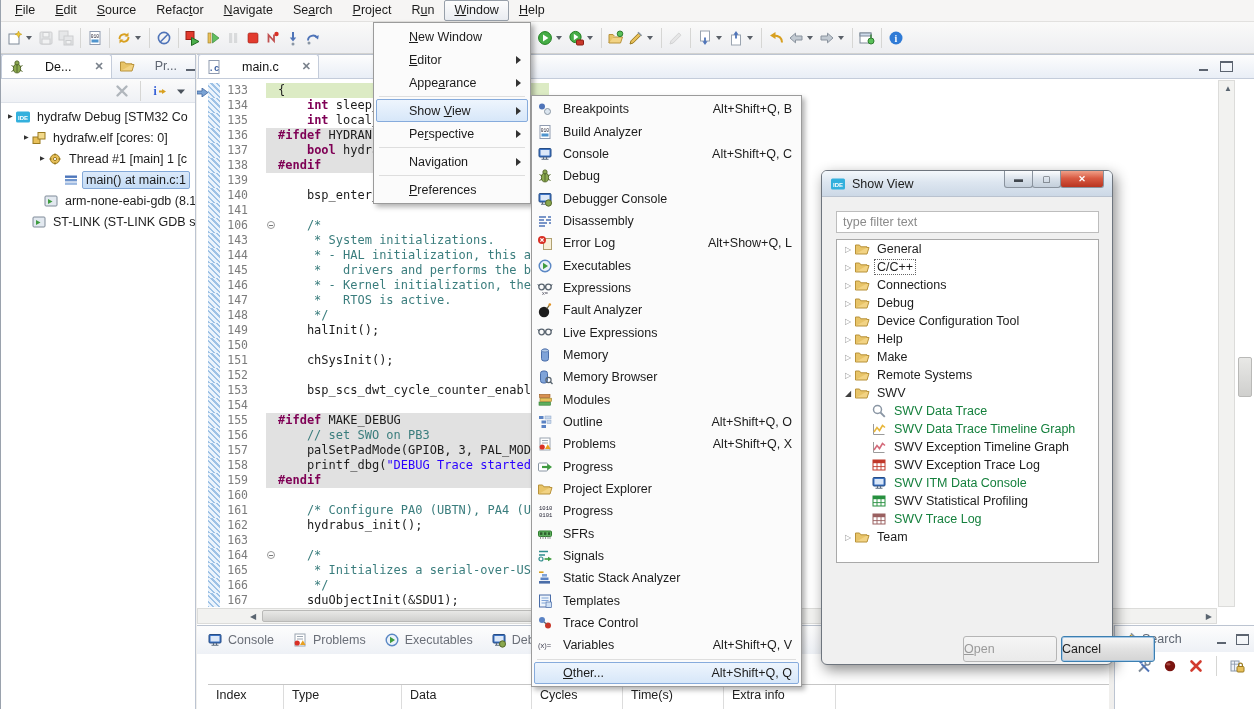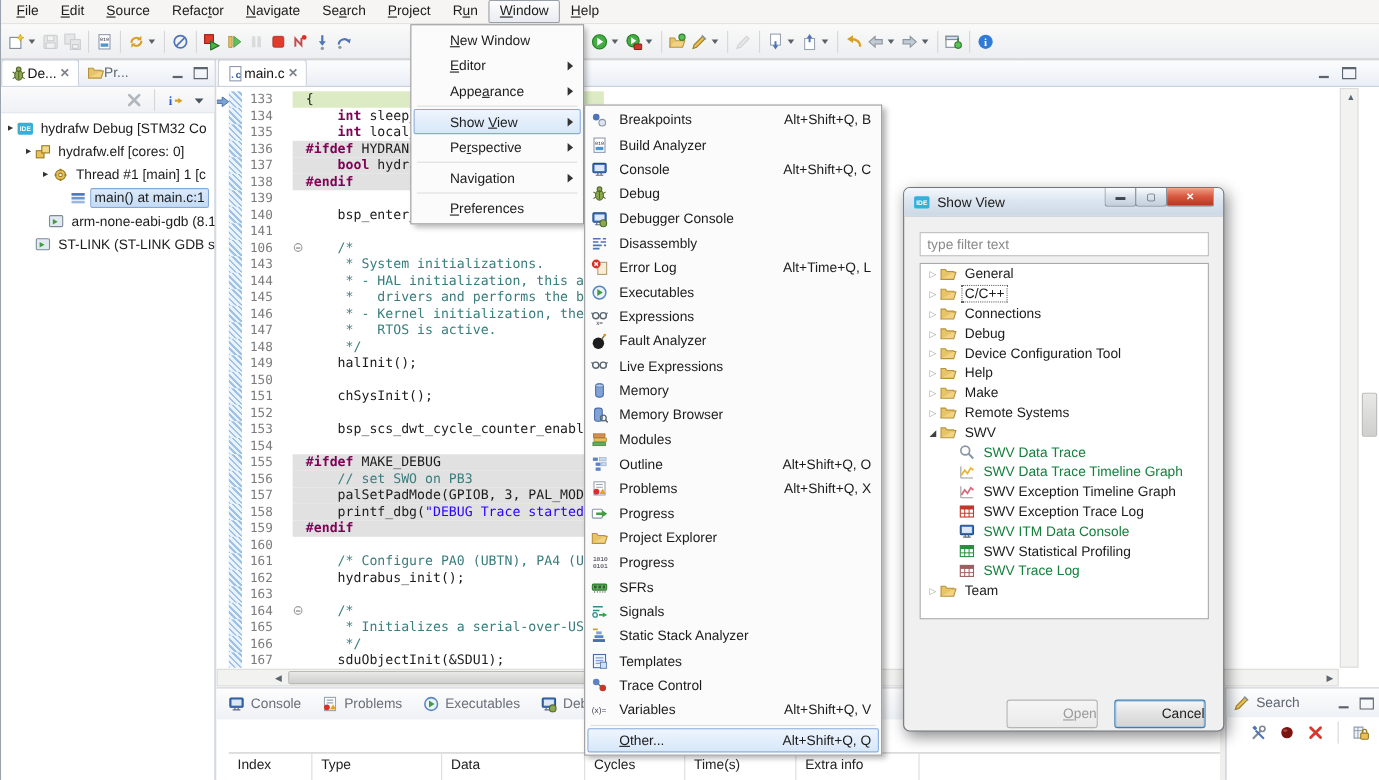--- a/index.html
+++ b/index.html
@@ -20,21 +20,21 @@
   .tb-btn { display:flex; align-items:center; padding:2px 2px; border-radius:2px; }
   .tb-btn.dis { opacity:.4; filter:grayscale(80%); }
   .tb-sep { width:1px; height:20px; background:#d6d6d4; margin:0 4px; }
   .dd { width:0; height:0; border-left:3.5px solid transparent; border-right:3.5px solid transparent;
         border-top:4px solid #5a6068; margin:0 2px 0 3px; }
 
   .ic16 { width:16px; height:16px; display:inline-block; flex:none; }
   .ic16 svg { display:block; }
   .tabrow { display:flex; align-items:flex-end; height:24px;
             background:linear-gradient(#fdfdfd,#e9eef6); border-bottom:1px solid #c4ccda; }
-  .vtab { display:flex; align-items:center; gap:0; height:24px; padding:0 7px;
+  .vtab { display:flex; align-items:center; gap:20px; height:24px; padding:0 7px;
           color:#5f6672; white-space:nowrap; }
   .vtab.active { background:#fff; border:1px solid #c4ccda; border-bottom:none;
                  border-radius:3px 3px 0 0; color:#111; }
   .winbtn { width:13px; height:11px; display:inline-block; position:relative; }
   .winbtn.min::after { content:""; position:absolute; left:2px; right:2px; bottom:1px; border-bottom:2px solid #5c6470; }
   .winbtn.max::after { content:""; position:absolute; inset:0; border:1px solid #5c6470; border-top:2.5px solid #5c6470; }
   .closex { color:#7a828c; font-size:11px; font-weight:bold; padding-left:3px; }
 
   
   #debug-panel { position:absolute; left:0; top:54px; width:195px; height:655px;
@@ -101,22 +101,22 @@
   #dlg-filter::placeholder { color:#8a8a8a; }
   #dlg-tree { position:absolute; left:14px; top:68px; width:263px; height:324px; background:#fff;
               border:1px solid #a9a9a9; overflow:hidden; }
   .trow { height:18px; display:flex; align-items:center; white-space:nowrap; }
   .trow .texp { width:12px; margin-left:5px; flex:none; font-size:8px; color:#9a9a9a; text-align:center; }
   .trow .texp.open { color:#404040; }
   .trow.child { padding-left:34px; }
   .trow .tlabel { margin-left:5px; padding:0 2px; }
   .trow .tlabel.focus { outline:1px dotted #666; }
   .trow.dis .tlabel { color:#15803d; }
-  .btn { position:absolute; width:83px; height:26px; border:1px solid #8f8f8f; border-radius:3px;
-         background:linear-gradient(#f7f7f7,#e2e2e2 50%,#d4d4d4); text-align:right; line-height:24px; }
+  .btn { position:absolute; width:94px; height:26px; border:1px solid #8f8f8f; border-radius:3px;
+         background:linear-gradient(#f7f7f7,#e2e2e2 50%,#d4d4d4); text-align:left; line-height:24px;margin-left:48px; }
   .btn.disabled { color:#9a9a9a; border-color:#b5b5b5; background:linear-gradient(#f5f5f5,#eaeaea); }
   .btn.default { border-color:#3c7fb1; box-shadow:0 0 0 1px #a8c8e4 inset; }
 
   
   #bottom-panel { position:absolute; left:196px; top:625px; width:912px; height:84px; background:#fff;
                   border-top:1px solid #bcc4d1; }
   #bottom-tabs { display:flex; align-items:center; gap:18px; height:28px; padding-left:10px;
                  background:linear-gradient(#fdfdfd,#eef1f6); color:#6a6f78; }
   .btab { display:flex; align-items:center; gap:5px; white-space:nowrap; }
   #trace-table { position:absolute; left:11px; top:58px; right:0; height:34px; display:flex;
@@ -767,21 +767,21 @@
     </div>
     <div class="mi hasicon">
       <span class="ic16">
         <svg viewBox="0 0 16 16" width="16" height="16">
           <rect x="6.5" y="3.5" width="8" height="11" fill="#f7efd8" stroke="#b0a070"></rect>
           <circle cx="5" cy="5" r="4" fill="#d93025"></circle>
           <path d="M3.4 3.4l3.2 3.2M6.6 3.4L3.4 6.6" stroke="#fff" stroke-width="1.3"></path>
         </svg>
       </span>
       <span class="milabel">Error Log</span>
-      <span class="accel">Alt+Time+Q, L</span>
+      <span class="accel">Alt+Show+Q, L</span>
     </div>
     <div class="mi hasicon">
       <span class="ic16">
         <svg viewBox="0 0 16 16" width="16" height="16">
           <circle cx="8" cy="8" r="5.8" fill="#eaf2fa" stroke="#5a87c4" stroke-width="1.4"></circle>
           <path d="M6 4.8l5 3.2L6 11.2z" fill="#3f9c3f"></path>
         </svg>
       </span>
       <span class="milabel">Executables</span>
     </div>

